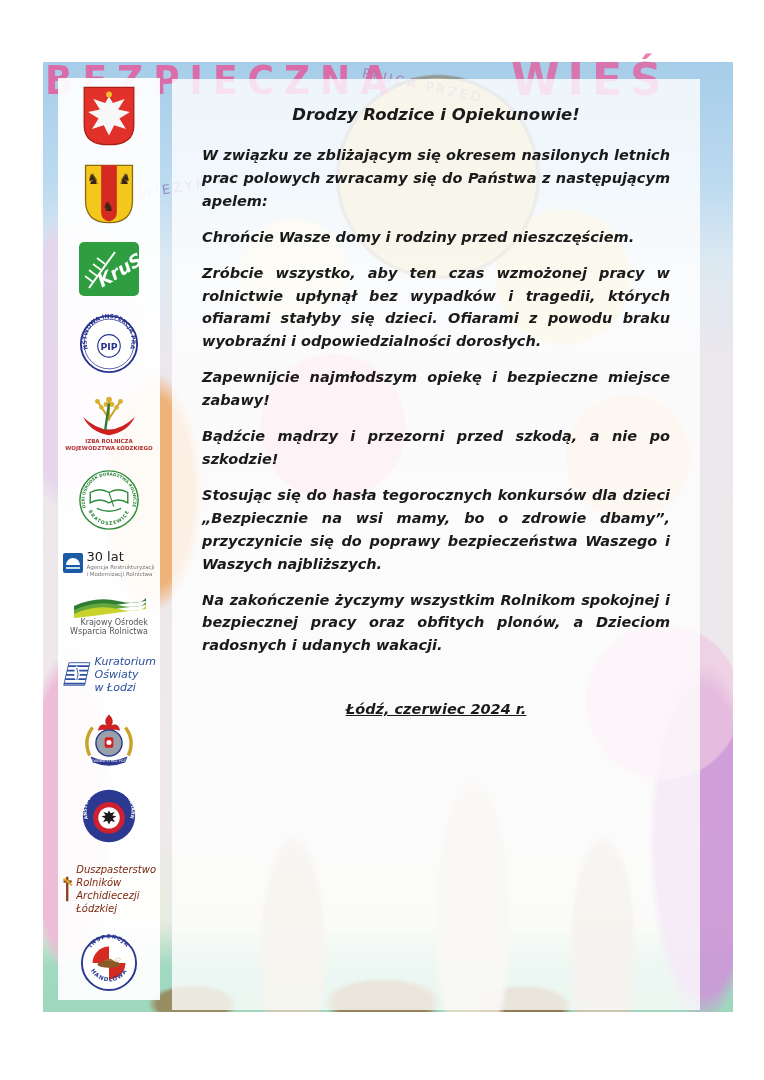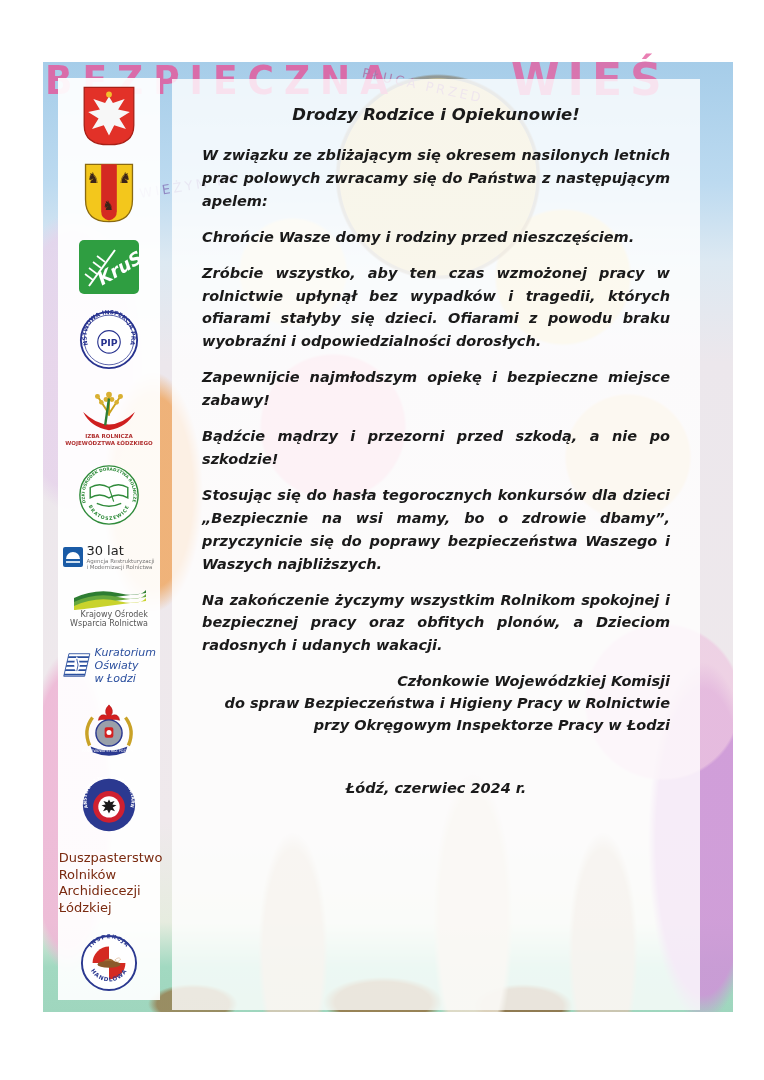--- a/index.html
+++ b/index.html
@@ -35,30 +35,30 @@
     background:rgba(255,255,255,.93);display:flex;flex-direction:column;align-items:center;
     justify-content:space-between;padding:8px 0;box-sizing:border-box;}
   .logo{display:flex;flex-direction:column;align-items:center;width:98px;}
   .logo-row{display:flex;flex-direction:row;align-items:center;gap:3px;width:94px;justify-content:center;}
   .cap{font-size:5.5px;line-height:1.25;text-align:center;color:#b03030;font-weight:bold;}
   .krus-box{width:60px;height:54px;background:#2f9e41;border-radius:5px;}
   .arimr-txt .h{font-size:13px;color:#222;}
   .arimr-txt .s{font-size:5.5px;color:#777;line-height:1.2;}
   .kowr-t{font-size:8px;color:#555;text-align:right;line-height:1.2;}
   .kur-t{font-size:11px;font-style:italic;color:#2b4f9e;line-height:1.2;}
-  .dus-t{font-size:13px;color:#7a2a10;line-height:1.3;}
+  .dus-t{font-size:10px;font-style:italic;color:#7a2a10;line-height:1.3;}
   .pio-t{font-size:8px;color:#1f7a33;font-weight:bold;letter-spacing:1.5px;margin-top:1px;}
   
   #panel{position:absolute;left:172px;top:79px;width:528px;height:931px;z-index:2;
     background:rgba(255,255,255,.80);box-sizing:border-box;padding:22px 30px 0 30px;
     color:#1a1a1a;font-weight:bold;font-style:italic;}
   #panel h1{font-size:16.5px;text-align:center;margin:4px 0 20px 0;}
   #panel p{font-size:14.5px;line-height:1.58;text-align:justify;text-align-last:left;margin:0 0 13px 0;}
   #signature{margin-top:14px;text-align:right;font-size:14.5px;line-height:1.5;}
-  #dateline{margin-top:44px;text-align:center;font-size:14.5px;}
+  #dateline{margin-top:44px;text-align:center;font-size:14.5px;text-decoration:underline;}
 </style>
 </head>
 <body>
 
 <div id="page">
 
   <div id="artwork">
     <span id="scrib-bezpieczna" class="scrib">BEZPIECZNA</span>
     <span id="scrib-wies" class="scrib">WIEŚ</span>
     <span id="scrib-pluca" class="scrib">PŁUCA PRZED</span>
@@ -262,21 +262,16 @@
 
   <div id="panel">
     <h1>Drodzy Rodzice i Opiekunowie!</h1>
     <p>W związku ze zbliżającym się okresem nasilonych letnich prac polowych zwracamy się do Państwa z następującym apelem:</p>
     <p>Chrońcie Wasze domy i rodziny przed nieszczęściem.</p>
     <p>Zróbcie wszystko, aby ten czas wzmożonej pracy w rolnictwie upłynął bez wypadków i tragedii, których ofiarami stałyby się dzieci. Ofiarami z powodu braku wyobraźni i odpowiedzialności dorosłych.</p>
     <p>Zapewnijcie najmłodszym opiekę i bezpieczne miejsce zabawy!</p>
     <p>Bądźcie mądrzy i przezorni przed szkodą, a nie po szkodzie!</p>
     <p>Stosując się do hasła tegorocznych konkursów dla dzieci „Bezpiecznie na wsi mamy, bo o zdrowie dbamy”, przyczynicie się do poprawy bezpieczeństwa Waszego i Waszych najbliższych.</p>
     <p>Na zakończenie życzymy wszystkim Rolnikom spokojnej i bezpiecznej pracy oraz obfitych plonów, a Dzieciom radosnych i udanych wakacji.</p>
-    <div id="signature">
-      <div>Członkowie Wojewódzkiej Komisji</div>
-      <div>do spraw Bezpieczeństwa i Higieny Pracy w Rolnictwie</div>
-      <div>przy Okręgowym Inspektorze Pracy w Łodzi</div>
-    </div>
     <div id="dateline">Łódź, czerwiec 2024 r.</div>
   </div>
 
 </div>
 
 </body></html>

